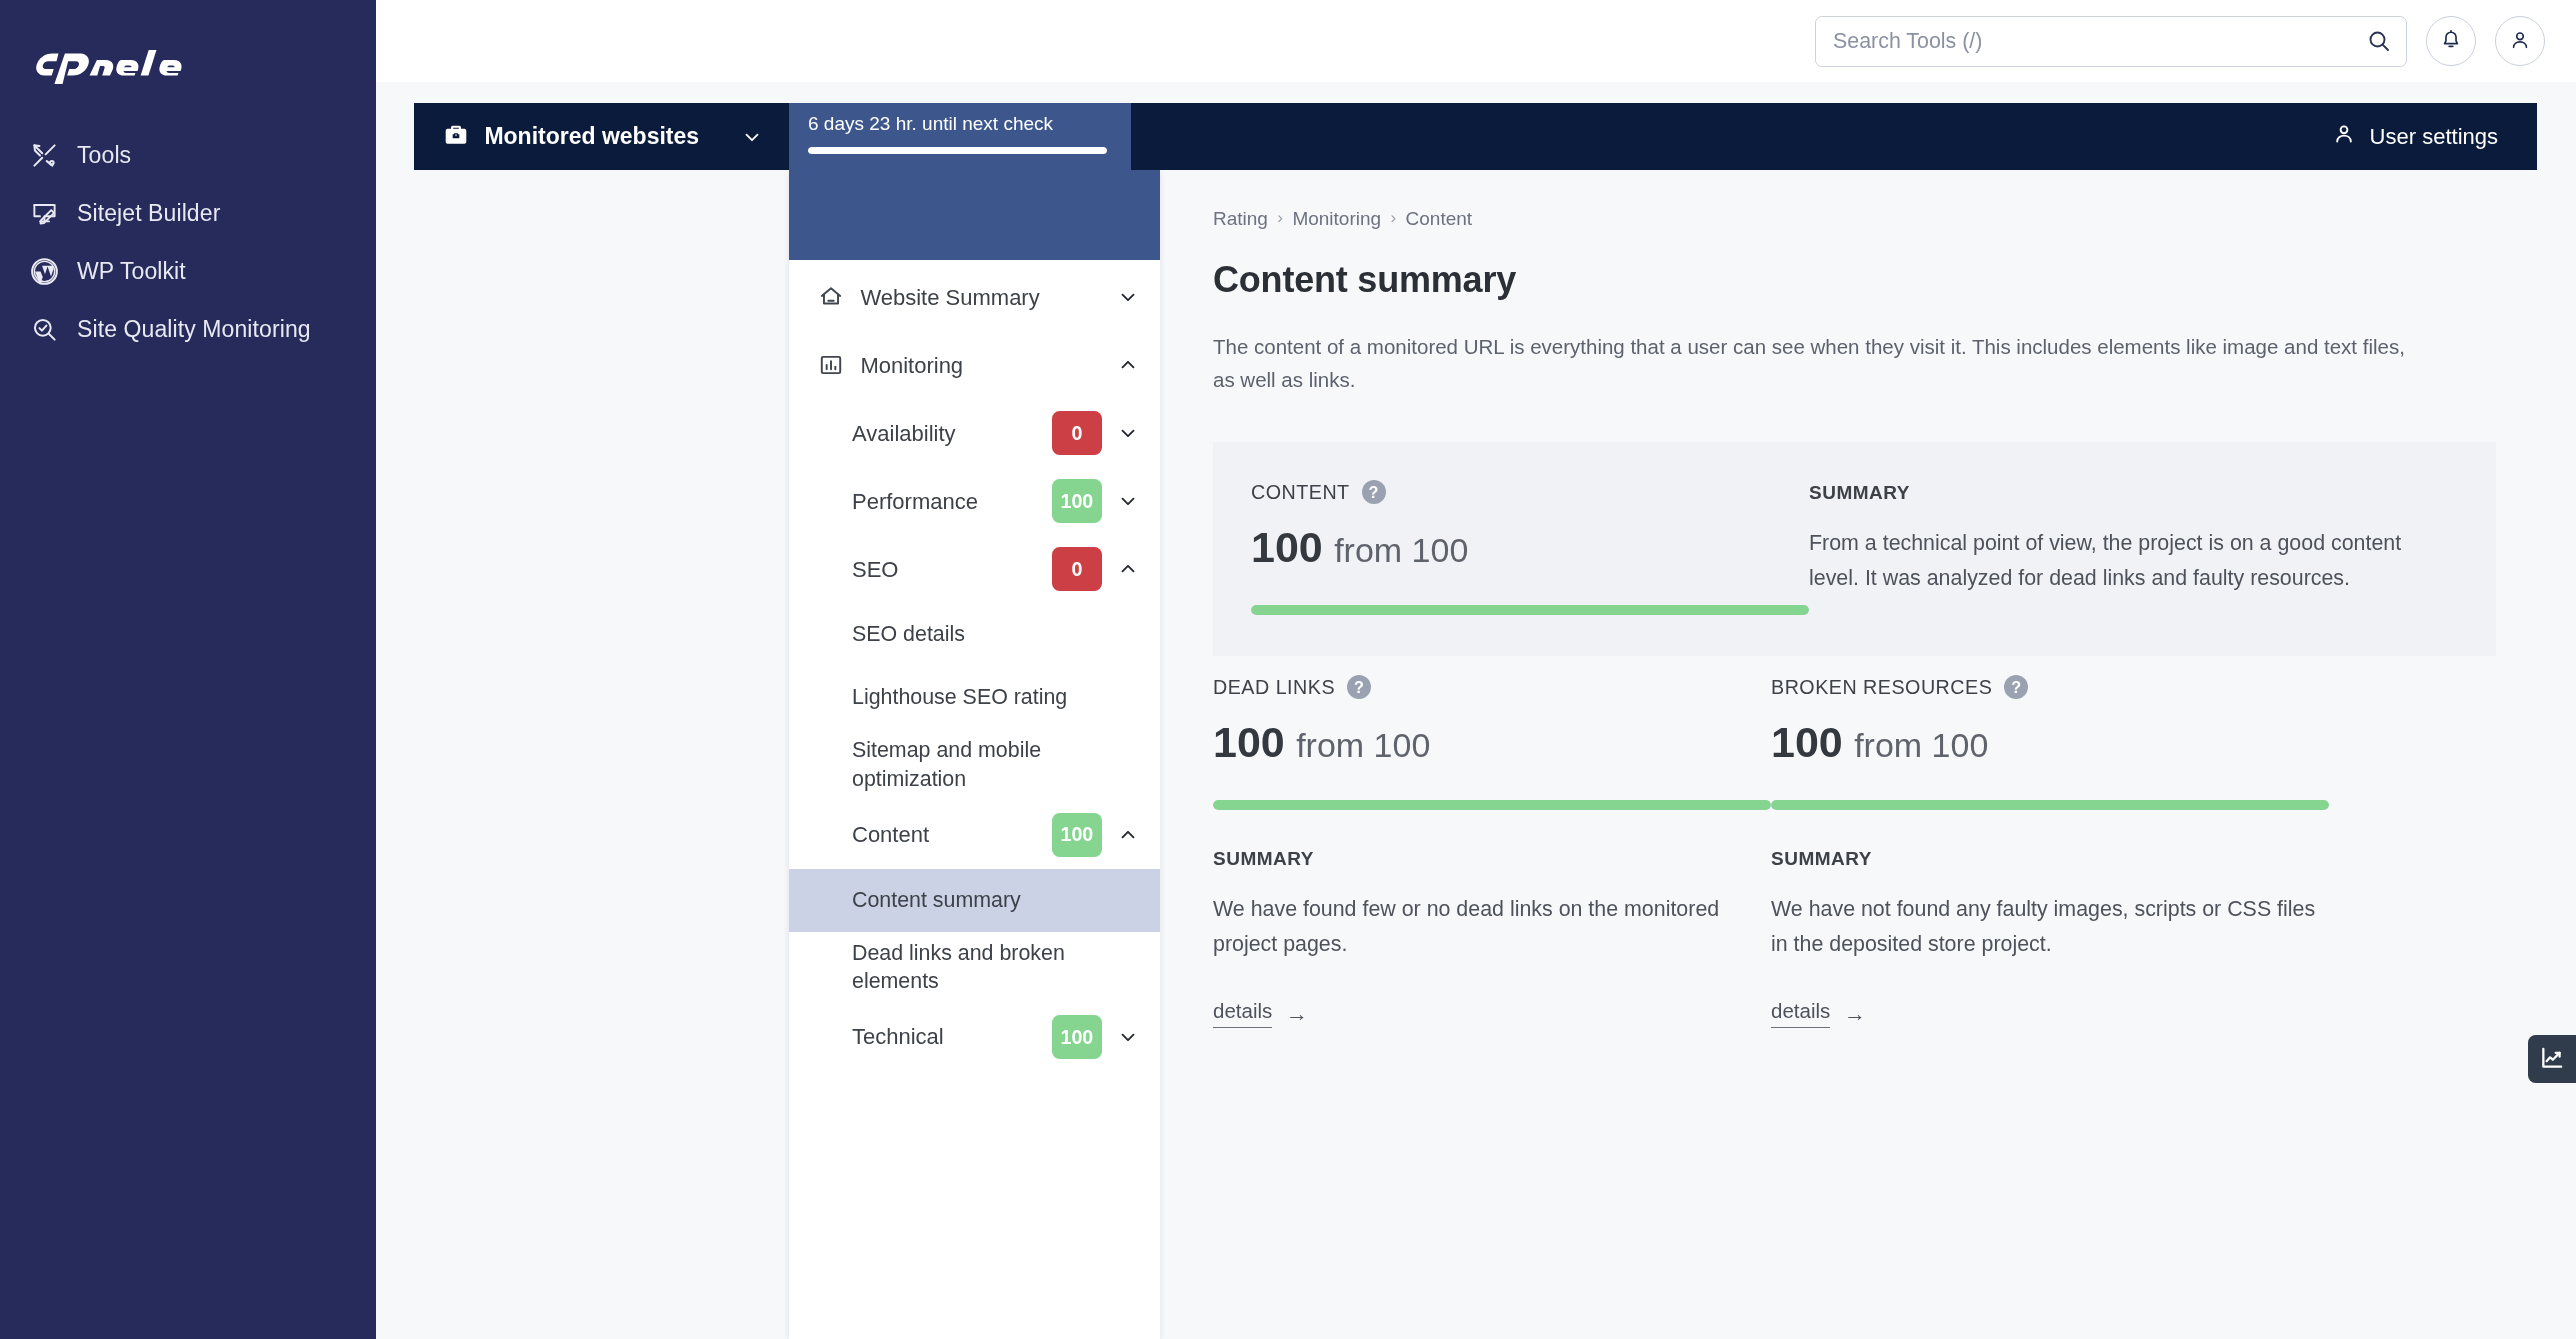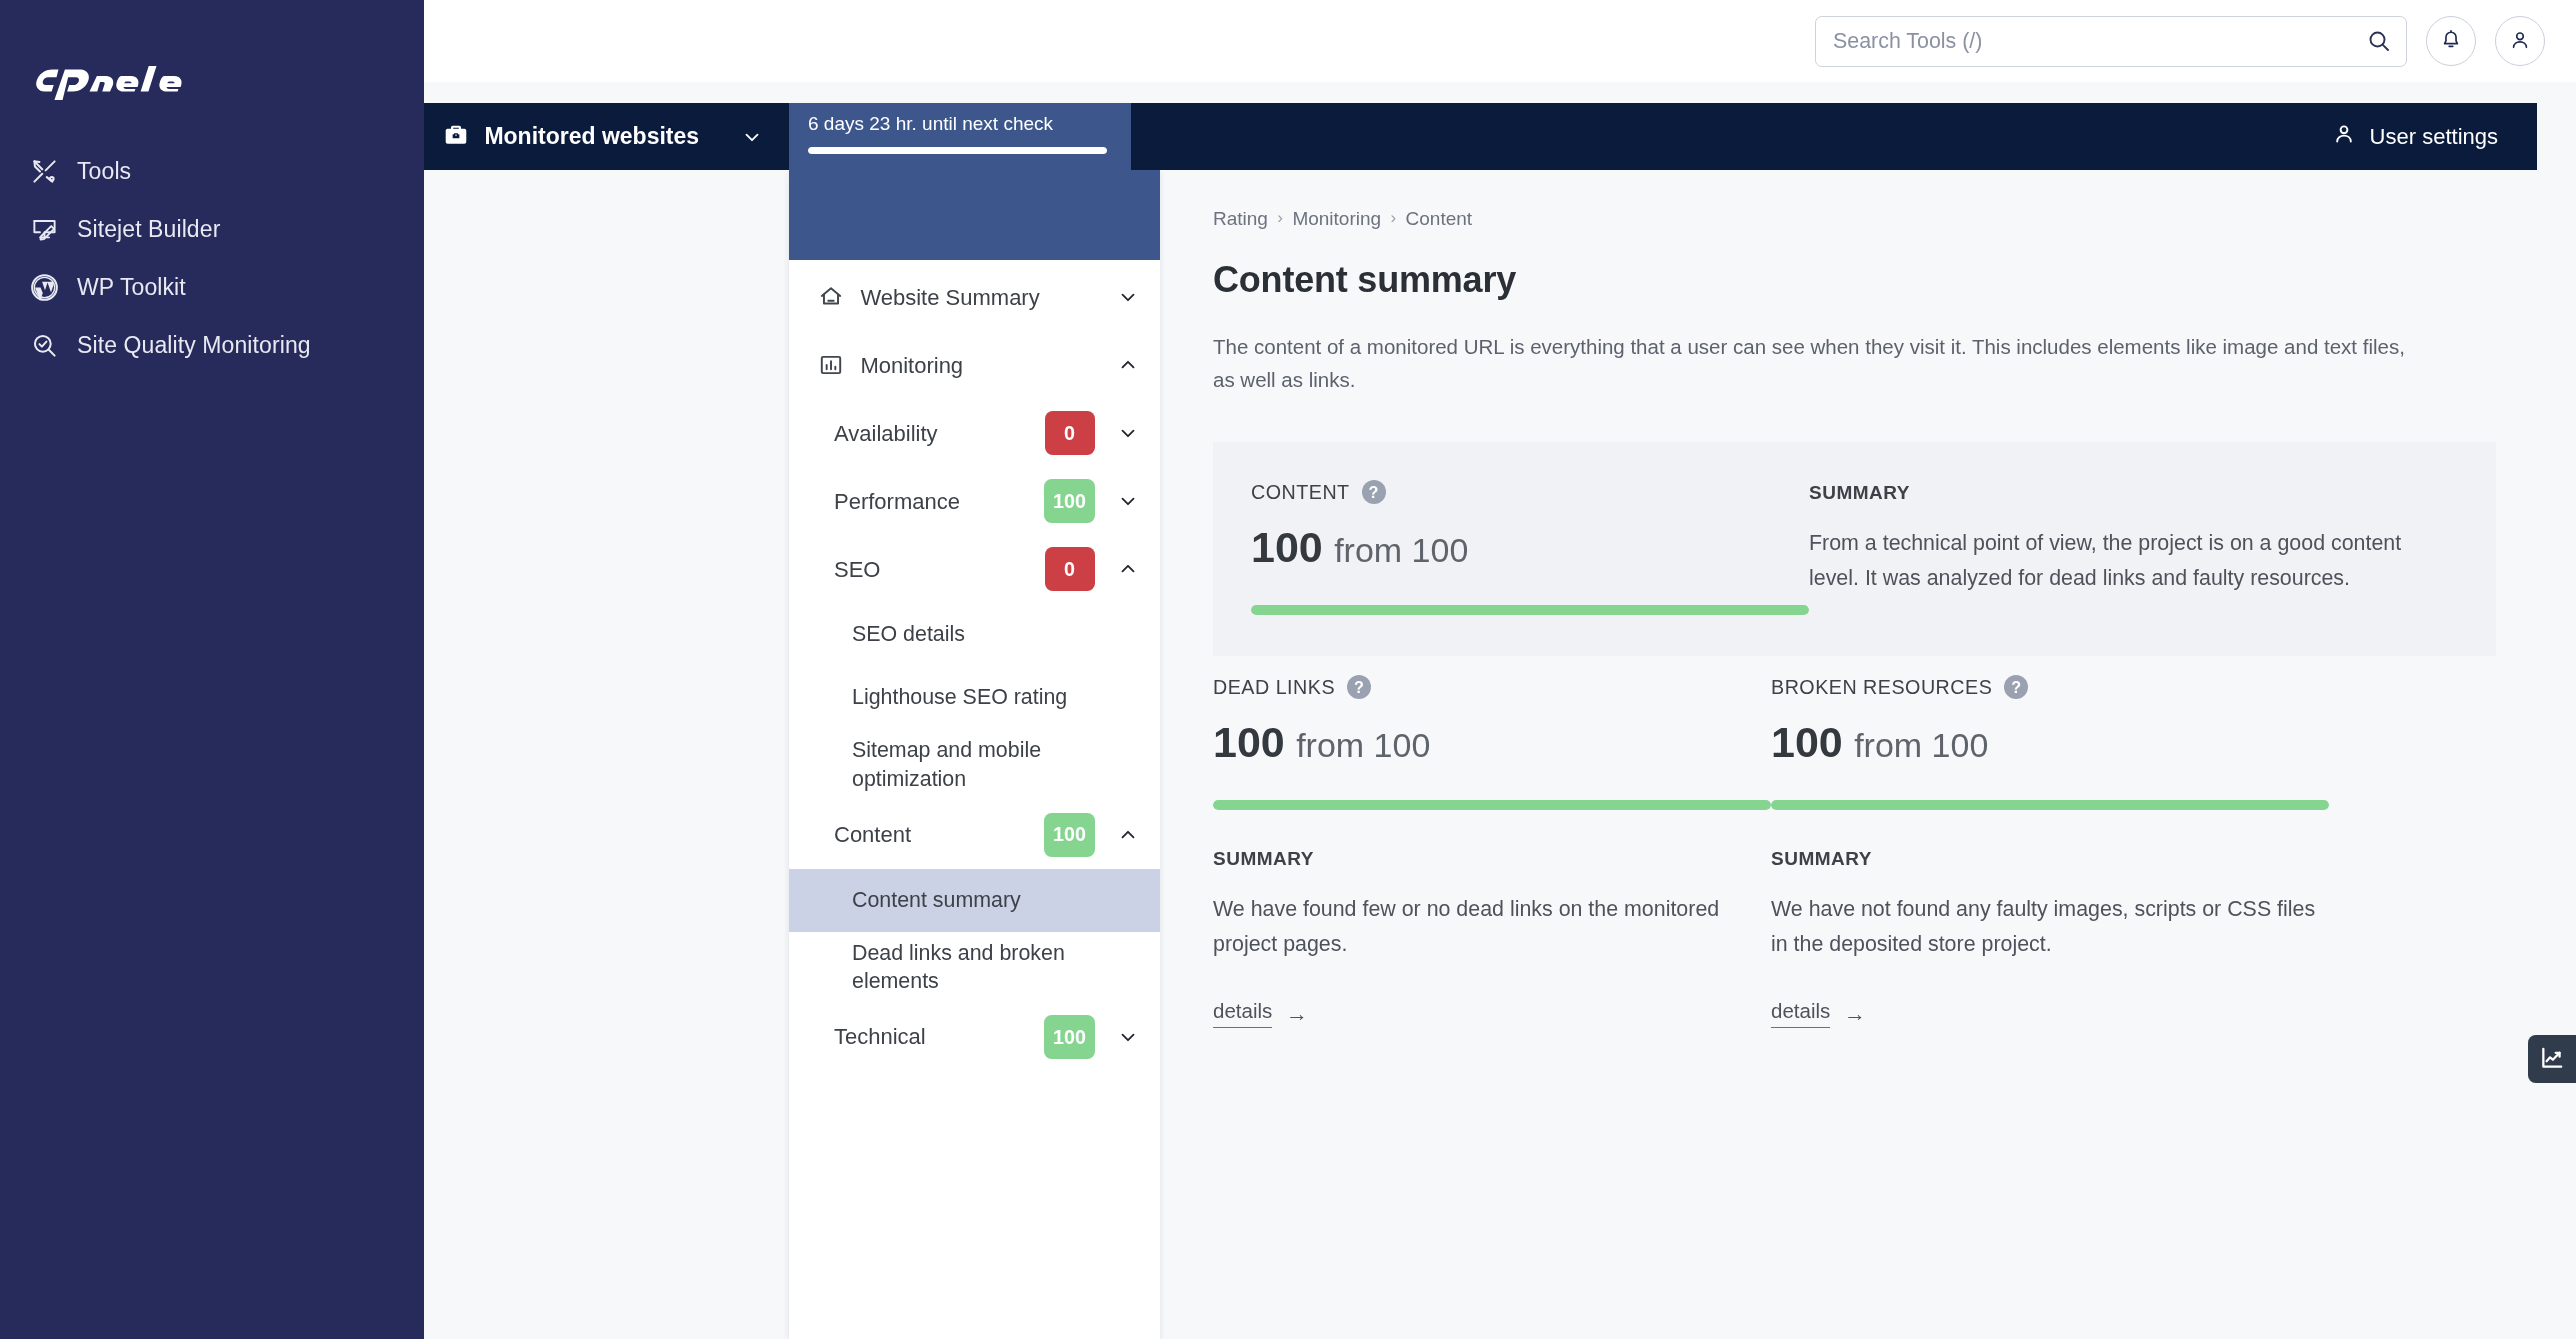--- a/index.html
+++ b/index.html
@@ -9,23 +9,23 @@
     height: 1339px;
     overflow: hidden;
     font-family: "Liberation Sans", sans-serif;
     background: #f7f8fa;
   }
 
   
   #cpanel-rail {
     position: absolute;
     left: 0; top: 0;
-    width: 424px; height: 1339px;
+    width: 376px; height: 1339px;
     background: #262B5B;
-    padding-top: 38px;
+    padding-top: 22px;
     z-index: 40;
   }
   .cp-logo {
     margin: 12px 0 0 32.5px;
     height: 60px;
     display: flex;
     align-items: center;
   }
   .cp-logo svg { display: block; }
 
@@ -188,21 +188,21 @@
   .nav-row .n-ico {
     width: 29px; height: 29px;
     flex: 0 0 29px;
     display: flex; align-items: center; justify-content: center;
   }
   .nav-row .n-label {
     flex: 1;
     font-size: 22px;
     line-height: 1.35;
   }
-  .nav-row.level2 { padding-left: 45px; }
+  .nav-row.level2 { padding-left: 63px; gap: 8px; }
   .nav-row.level3 { padding-left: 63px; min-height: 63px; }
   .nav-row.level3 .n-label { font-size: 21.4px; color: #3d4148; }
   .nav-row.selected { background: #ccd2e6; }
 
   .badge {
     flex: 0 0 auto;
     min-width: 50px;
     height: 44px;
     border-radius: 7.7px;
     display: flex; align-items: center; justify-content: center;

